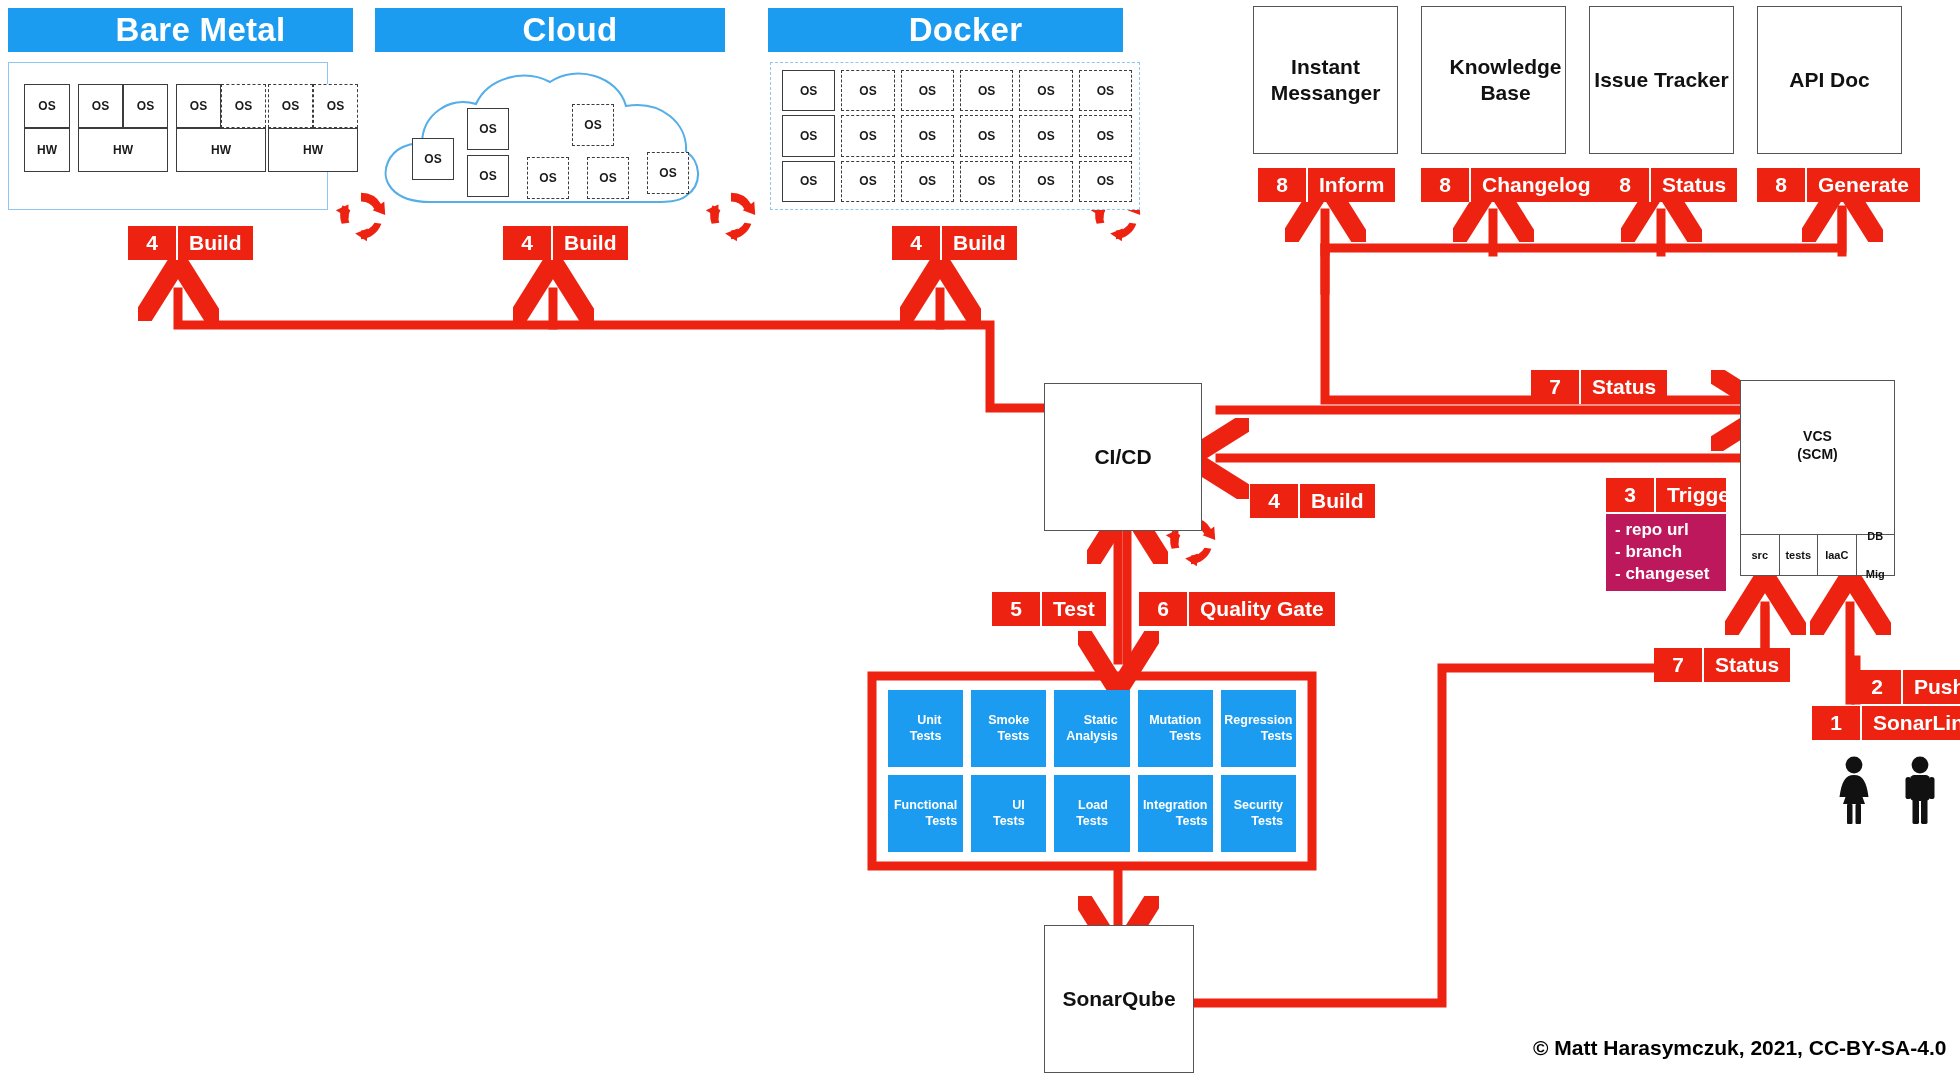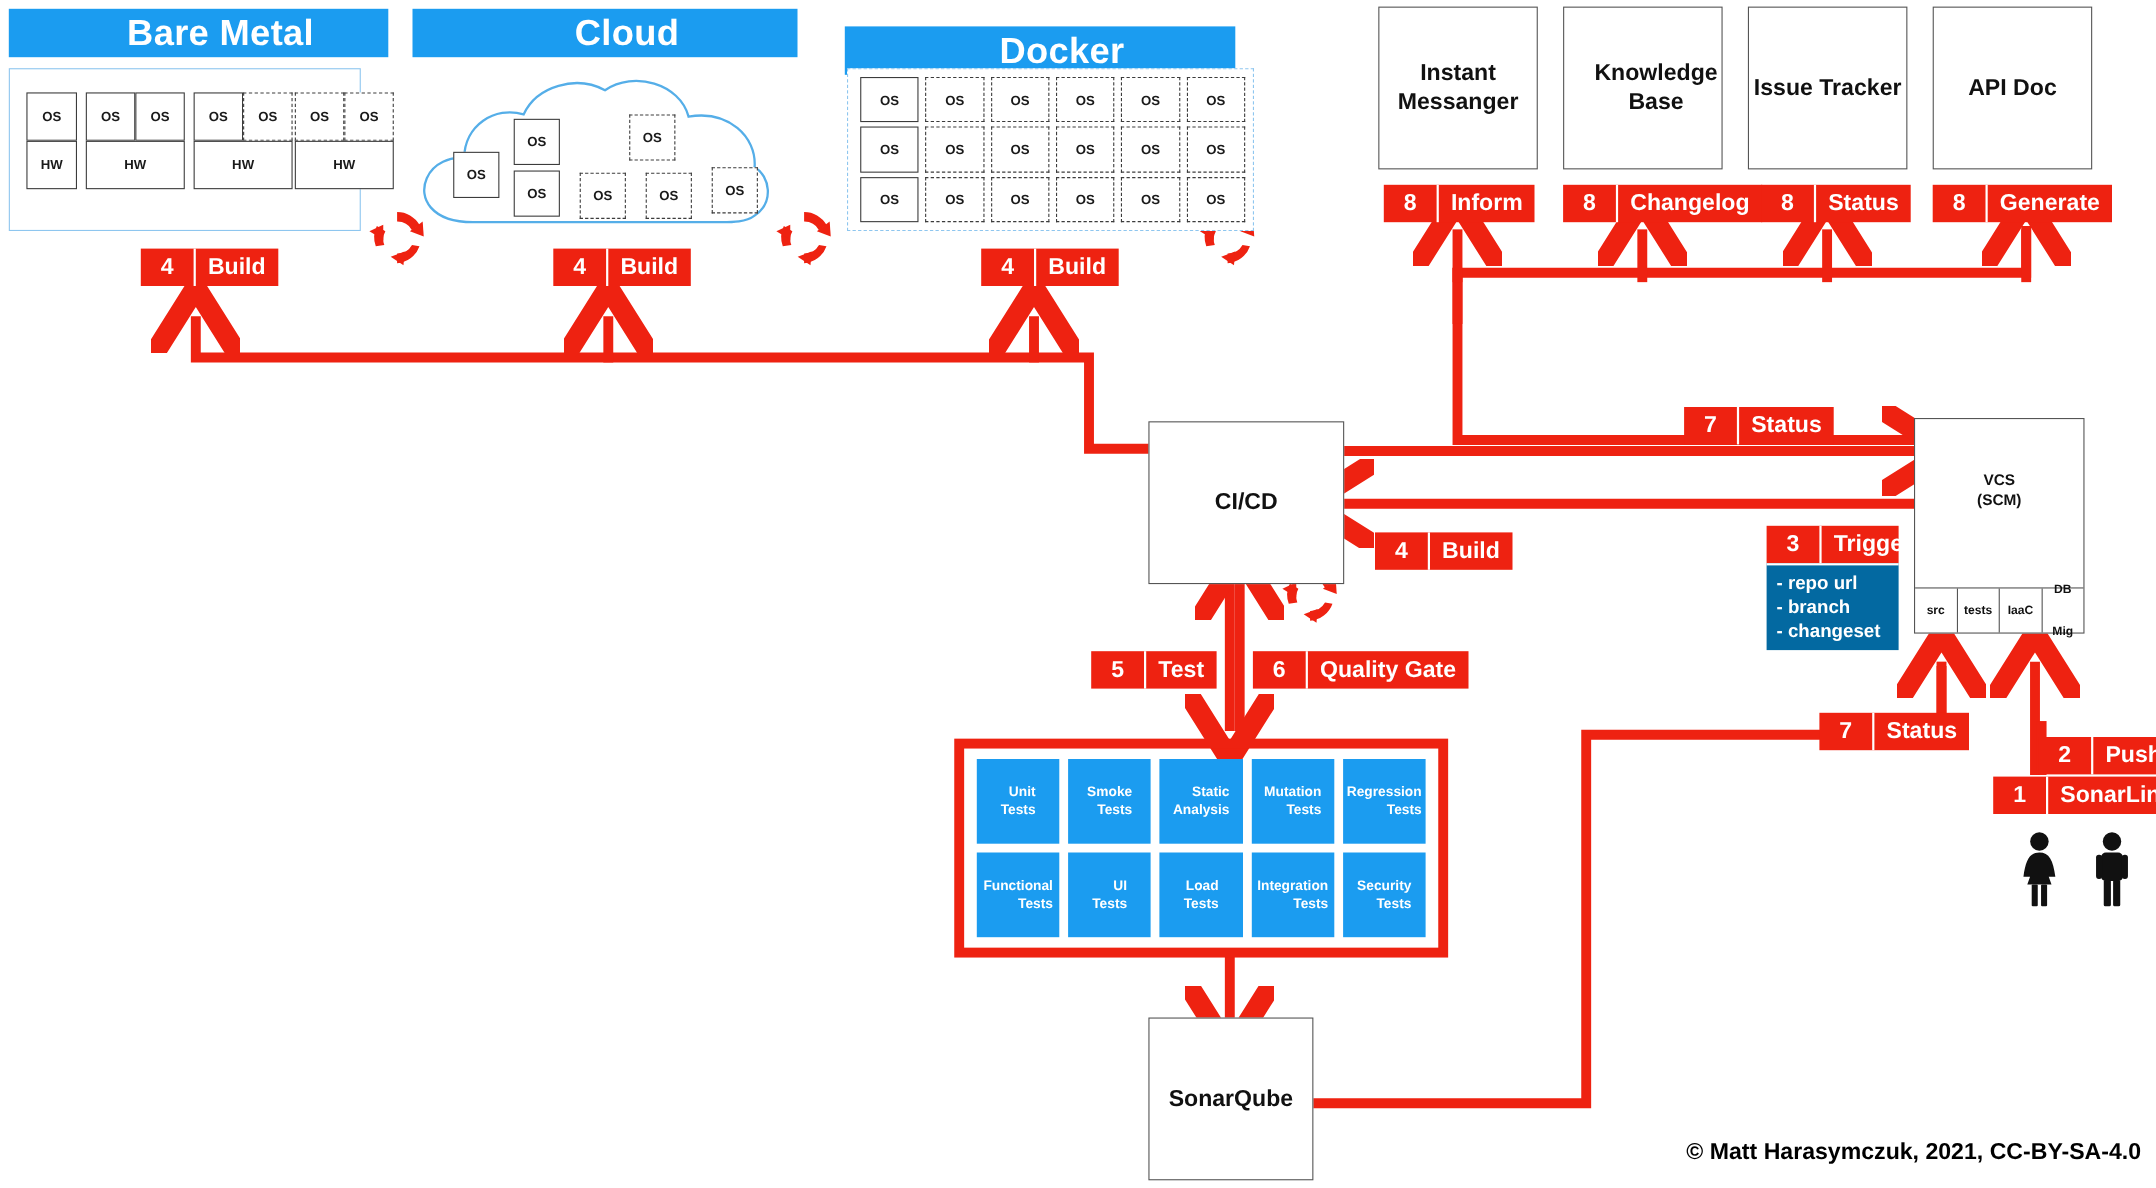--- a/index.html
+++ b/index.html
@@ -28,21 +28,21 @@
         color:#111;line-height:1.25;}
 
   
   .badge{display:flex;height:34px;background:#ee2211;align-items:stretch;
          box-shadow:0 0 0 0 transparent;}
   .badge .num{display:flex;align-items:center;justify-content:center;
       min-width:30px;padding:0 9px;color:#fff;font-weight:bold;font-size:21px;
       border-right:2px solid #fff;}
   .badge .lbl{display:flex;align-items:center;justify-content:center;
       padding:0 11px;color:#fff;font-weight:bold;font-size:21px;white-space:nowrap;}
-  .badge-list{background:#0369a1;color:#fff;font-weight:bold;font-size:17px;
+  .badge-list{background:#be185d;color:#fff;font-weight:bold;font-size:17px;
       padding:5px 8px 7px 9px;line-height:1.28;}
 
   
   .tile{background:#1b9cf0;color:#fff;font-weight:bold;font-size:12.5px;
         display:flex;align-items:center;justify-content:center;text-align:right;
         line-height:1.25;}
   svg.ov{position:absolute;left:0;top:0;width:1960px;height:1080px;
          pointer-events:none;overflow:visible;}
 
   .copyright{font-size:21px;font-weight:bold;color:#000;white-space:nowrap;}
@@ -179,21 +179,21 @@
   <div class="abs cell dash" style="left:572px;top:104px;width:42px;height:42px;">OS</div>
   <div class="abs cell dash" style="left:527px;top:157px;width:42px;height:42px;">OS</div>
   <div class="abs cell dash" style="left:587px;top:157px;width:42px;height:42px;">OS</div>
   <div class="abs cell dash" style="left:647px;top:152px;width:42px;height:42px;">OS</div>
 
   <div class="abs badge" style="left:503px;top:226px;">
     <span class="num">4</span>
     <span class="lbl">Build</span>
   </div>
 
-  <div class="abs sec-header" style="left:768px;top:24px;width:355px;height:44px;">Docker</div>
+  <div class="abs sec-header" style="left:768px;top:8px;width:355px;height:44px;">Docker</div>
   <div class="abs docker-box" style="left:770px;top:62px;width:370px;height:148px;"></div>
 
   <div class="abs" id="docker-grid" style="left:782px;top:70px;width:350px;height:132px;
        display:grid;grid-template-columns:repeat(6,1fr);grid-template-rows:repeat(3,1fr);
        gap:4px 6px;">
       <div class="cell solid">OS</div>
       <div class="cell dash">OS</div>
       <div class="cell dash">OS</div>
       <div class="cell dash">OS</div>
       <div class="cell dash">OS</div>
@@ -234,21 +234,21 @@
     <span class="num">8</span>
     <span class="lbl">Status</span>
   </div>
 
   <div class="abs wbox" style="left:1757px;top:6px;width:145px;height:148px;">API Doc</div>
   <div class="abs badge" style="left:1757px;top:168px;">
     <span class="num">8</span>
     <span class="lbl">Generate</span>
   </div>
 
-  <div class="abs wbox" style="left:1044px;top:383px;width:178px;height:148px;">CI/CD</div>
+  <div class="abs wbox" style="left:1044px;top:383px;width:158px;height:148px;">CI/CD</div>
   <div class="abs badge" style="left:1250px;top:484px;">
     <span class="num">4</span>
     <span class="lbl">Build</span>
   </div>
 
   <div class="abs badge" style="left:1531px;top:370px;">
     <span class="num">7</span>
     <span class="lbl">Status</span>
   </div>
 

